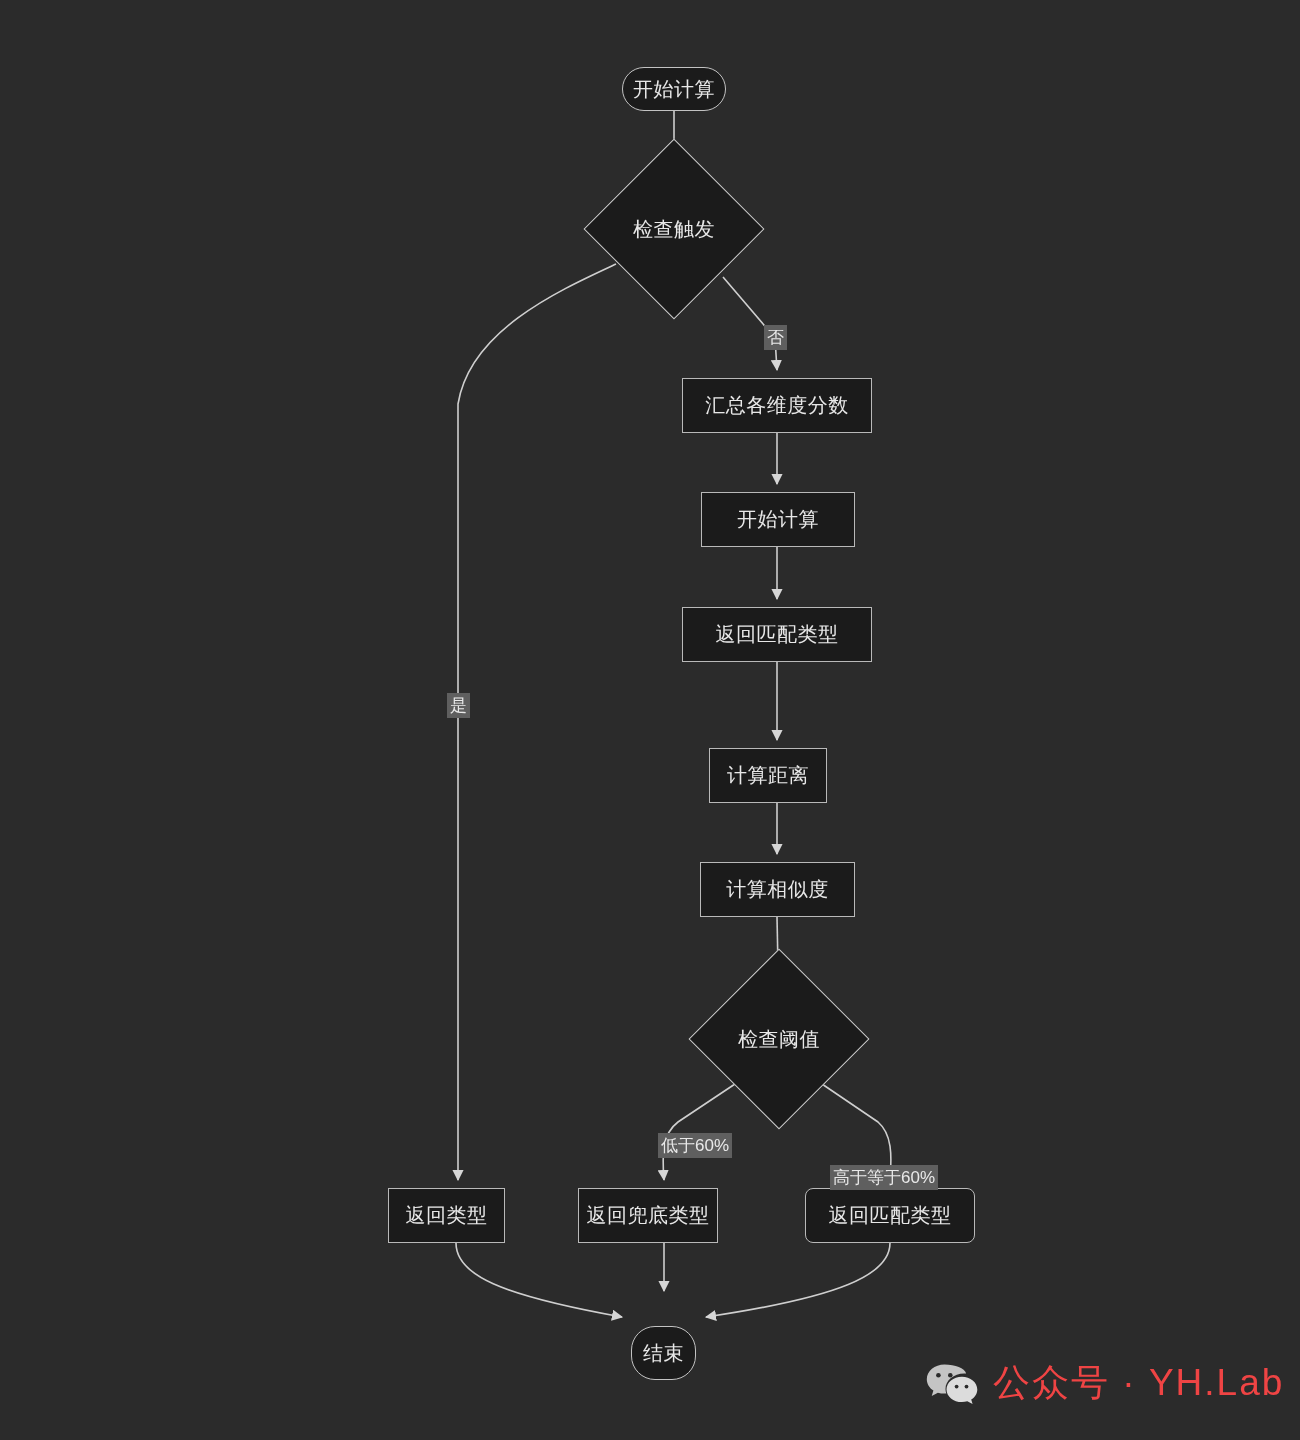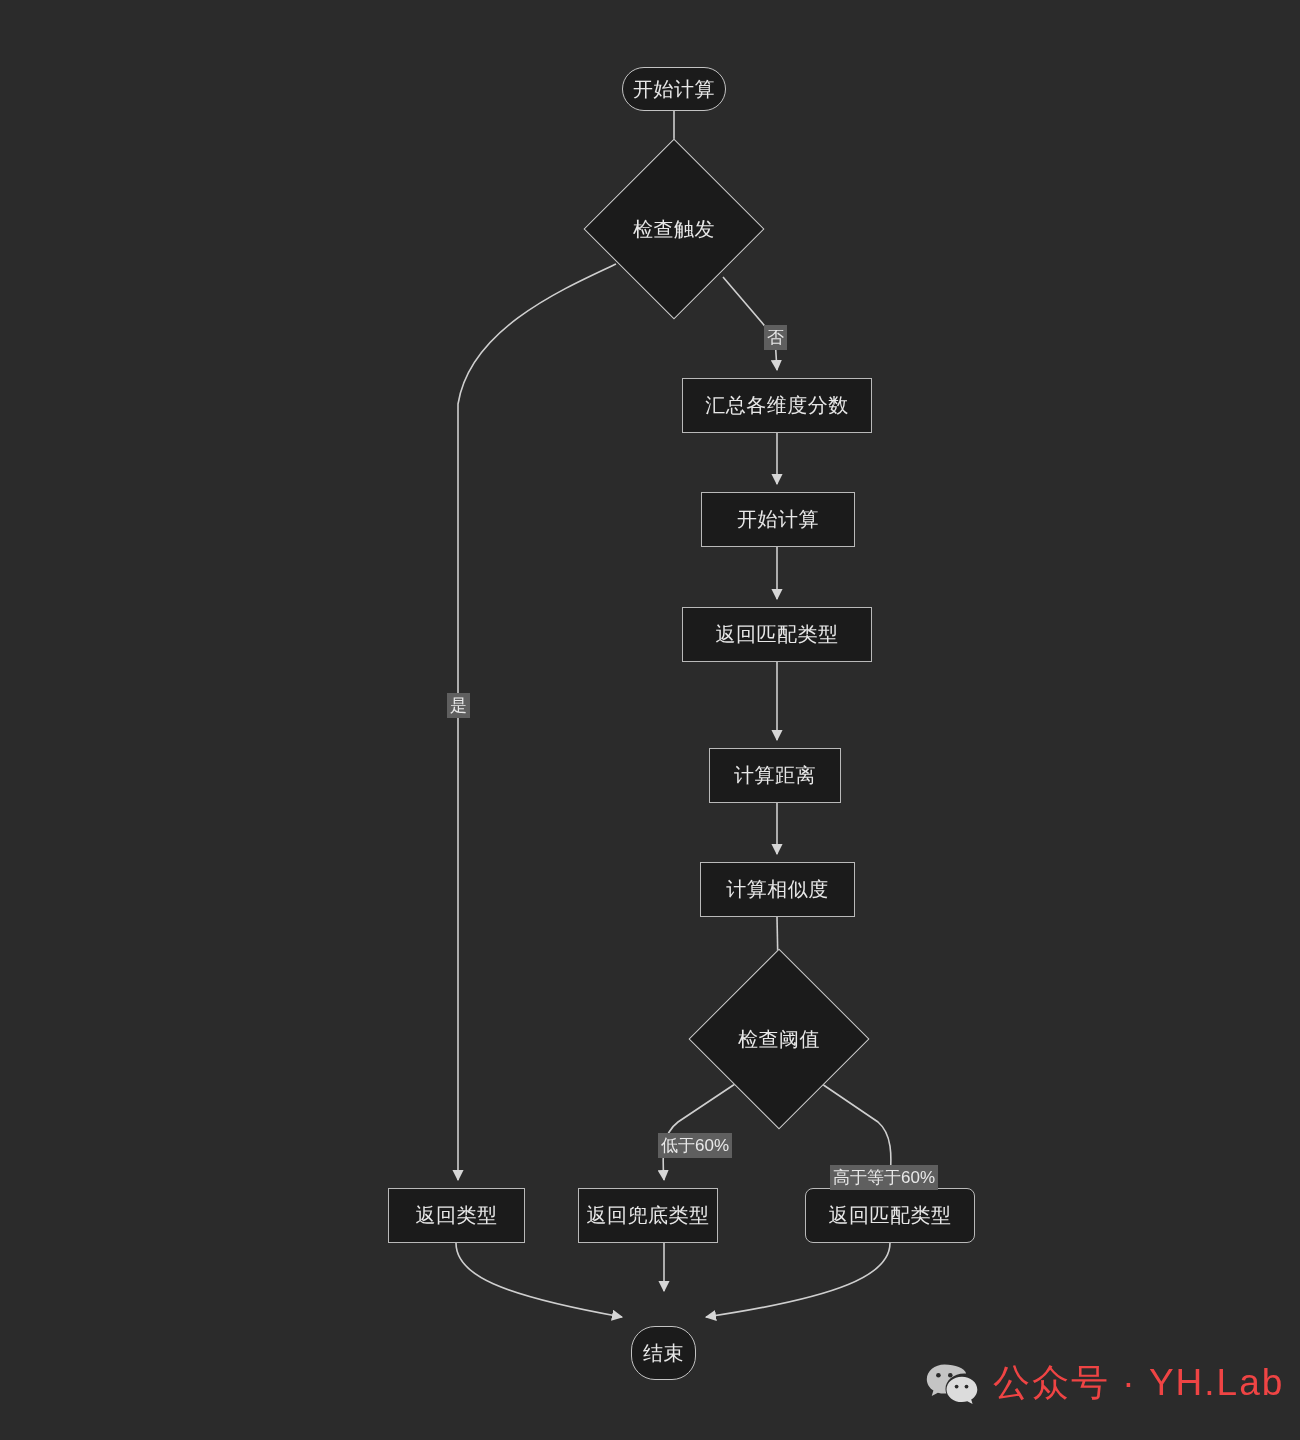--- a/index.html
+++ b/index.html
@@ -149,34 +149,34 @@
   </div>
 
   <div class="node process" style="left:701px; top:492px; width:154px; height:55px;">
     <span>开始计算</span>
   </div>
 
   <div class="node process" style="left:682px; top:607px; width:190px; height:55px;">
     <span>返回匹配类型</span>
   </div>
 
-  <div class="node process" style="left:709px; top:748px; width:132px; height:55px;">
+  <div class="node process" style="left:709px; top:748px; width:118px; height:55px;">
     <span>计算距离</span>
   </div>
 
   <div class="node process" style="left:700px; top:862px; width:155px; height:55px;">
     <span>计算相似度</span>
   </div>
 
   <div class="node decision" style="left:715px; top:975px; width:128px; height:128px;">
     <span class="diamond-shape"></span>
     <span class="diamond-label">检查阈值</span>
   </div>
 
-  <div class="node process" style="left:388px; top:1188px; width:137px; height:55px;">
+  <div class="node process" style="left:388px; top:1188px; width:117px; height:55px;">
     <span>返回类型</span>
   </div>
 
   <div class="node process" style="left:578px; top:1188px; width:140px; height:55px;">
     <span>返回兜底类型</span>
   </div>
 
   <div class="node process" style="left:805px; top:1188px; width:170px; height:55px;border-radius:8px;">
     <span>返回匹配类型</span>
   </div>

